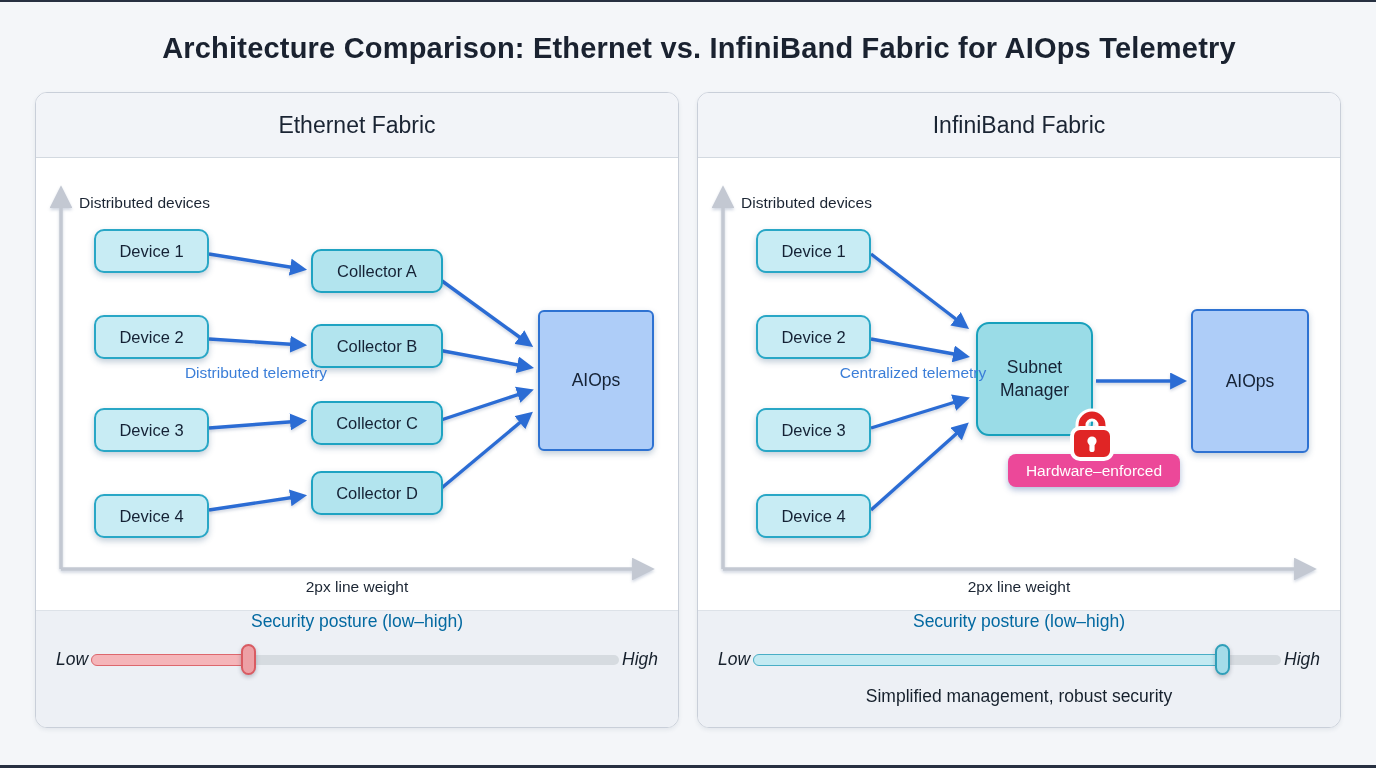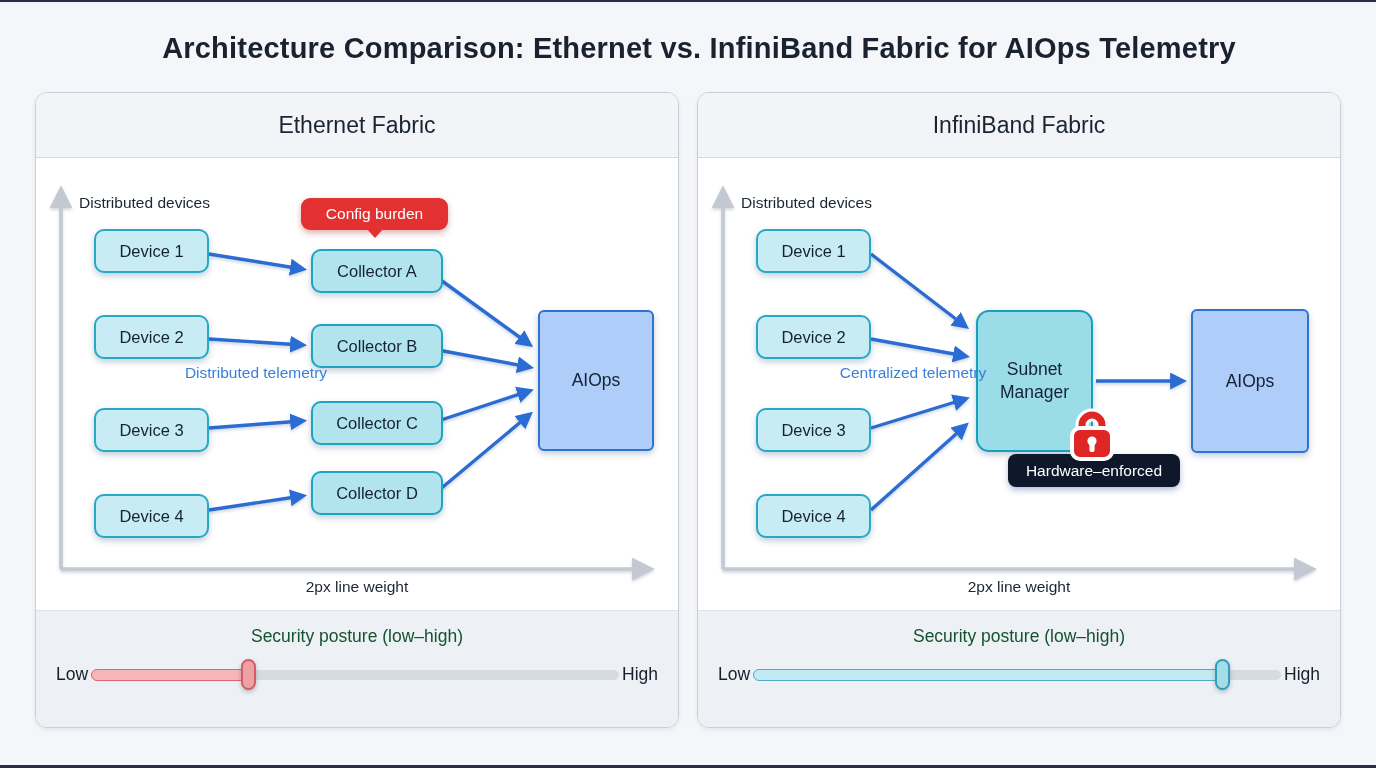--- a/index.html
+++ b/index.html
@@ -28,50 +28,50 @@
   .diagram{position:relative;height:452px;flex:0 0 452px;background:#ffffff;}
   .wires{position:absolute;left:0;top:0;filter:drop-shadow(0 2px 1.5px rgba(40,70,120,.22));}
   .node{
     position:absolute;display:flex;align-items:center;justify-content:center;
     border-radius:10px;font-size:16.5px;color:#152235;box-sizing:border-box;
     box-shadow:0 3px 6px rgba(36,80,120,.28);text-align:center;
   }
   .device{left:58px;width:115px;height:44px;background:#c8ecf4;border:2px solid #29a7c6;}
   .collector{left:275px;width:132px;height:44px;background:#b2e4ee;border:2px solid #1fa3c2;}
   .hub{background:#aecdf8;border:2.5px solid #2e72d2;border-radius:6px;font-size:17.5px;}
-  .manager{left:278px;top:152px;width:117px;height:142px;background:#9adce7;border:2.5px solid #17a0bc;border-radius:13px;font-size:17.5px;line-height:1.32;padding:0 14px;}
+  .manager{left:278px;top:164px;width:117px;height:114px;background:#9adce7;border:2.5px solid #17a0bc;border-radius:13px;font-size:17.5px;line-height:1.32;padding:0 14px;}
   .axis-caption{position:absolute;font-size:15.5px;color:#1b2533;}
   .y-axis-caption{left:43px;top:36px;}
   .x-axis-caption{left:0;right:0;top:420px;text-align:center;}
   .flow-label{
     position:absolute;top:205px;width:150px;text-align:center;
     color:#3b7ed8;font-size:15.5px;line-height:1.32;
   }
   .callout{
     position:absolute;left:265px;top:40px;width:147px;height:32px;box-sizing:border-box;
     background:#e33030;border-radius:9px;color:#fff;font-size:15.5px;
     display:flex;align-items:center;justify-content:center;
     box-shadow:0 3px 6px rgba(160,30,30,.35);
   }
   .callout::after{
     content:"";position:absolute;left:50%;bottom:-8px;transform:translateX(-50%);
     border:9px solid transparent;border-top:10px solid #e33030;border-bottom:0;
   }
   .hw-badge{
     position:absolute;left:310px;top:296px;width:172px;height:33px;box-sizing:border-box;
-    background:#0f172a;border-radius:8px;color:#fff;font-size:15.5px;
+    background:#ec4899;border-radius:8px;color:#fff;font-size:15.5px;
     display:flex;align-items:center;justify-content:center;
     box-shadow:0 3px 6px rgba(30,70,150,.35);z-index:3;
   }
   .lock{position:absolute;left:369px;top:248px;width:50px;height:56px;z-index:4;}
   .panel-footer{
     flex:1;background:#edf0f5;border-top:1px solid #dde2e8;
   }
-  .sec-title{padding-top:15px;text-align:center;font-size:17.5px;color:#14532d;}
-  .slider-row{display:flex;align-items:center;padding:0 20px;margin-top:17px;gap:3px;}
+  .sec-title{text-align:center;font-size:17.5px;color:#0369a1;}
+  .slider-row{display:flex;align-items:center;padding:0 20px;margin-top:17px;gap:3px;font-style:italic;}
   .end-label{font-size:17.5px;color:#16202c;flex:0 0 auto;}
   .track{position:relative;flex:1;height:10px;background:#d6dbe0;border-radius:6px;}
   .fill{position:absolute;left:0;top:-1px;height:10px;border-radius:6px;border:1px solid;}
   .fill-red{width:30%;background:#f5b5b9;border-color:#dd676d;}
   .fill-cyan{width:89%;background:#c3eaf2;border-color:#49aec6;}
   .thumb{position:absolute;top:-11px;width:15px;height:31px;border-radius:8px;box-sizing:border-box;box-shadow:0 2px 4px rgba(50,60,80,.3);}
   .thumb-red{left:calc(30% - 8px);background:#eda0a5;border:2px solid #d95b62;}
   .thumb-cyan{left:calc(89% - 8px);background:#a4dce9;border:2px solid #2f9fb9;}
   .caption{margin-top:16px;text-align:center;font-size:17.5px;color:#16202c;}
 </style>
@@ -115,21 +115,20 @@
       <div class="node device" style="top:250px">Device 3</div>
       <div class="node device" style="top:336px">Device 4</div>
 
       <div class="node collector" style="top:91px">Collector A</div>
       <div class="node collector" style="top:243px">Collector C</div>
       <div class="node collector" style="top:166px">Collector B</div>
       <div class="node collector" style="top:313px">Collector D</div>
 
       <div class="node hub" style="left:502px;top:152px;width:116px;height:141px;">AIOps</div>
 
-      <div class="callout">Config burden</div>
       <div class="flow-label" style="left:145px">Distributed telemetry</div>
     </div>
 
     <div class="panel-footer">
       <div class="sec-title">Security posture (low–high)</div>
       <div class="slider-row">
         <span class="end-label">Low</span>
         <div class="track">
           <div class="fill fill-red"></div>
           <div class="thumb thumb-red"></div>
@@ -189,16 +188,17 @@
     <div class="panel-footer">
       <div class="sec-title">Security posture (low–high)</div>
       <div class="slider-row">
         <span class="end-label">Low</span>
         <div class="track">
           <div class="fill fill-cyan"></div>
           <div class="thumb thumb-cyan"></div>
         </div>
         <span class="end-label">High</span>
       </div>
+      <div class="caption">Simplified management, robust security</div>
     </div>
   </section>
 
 </div>
 
 </body></html>

